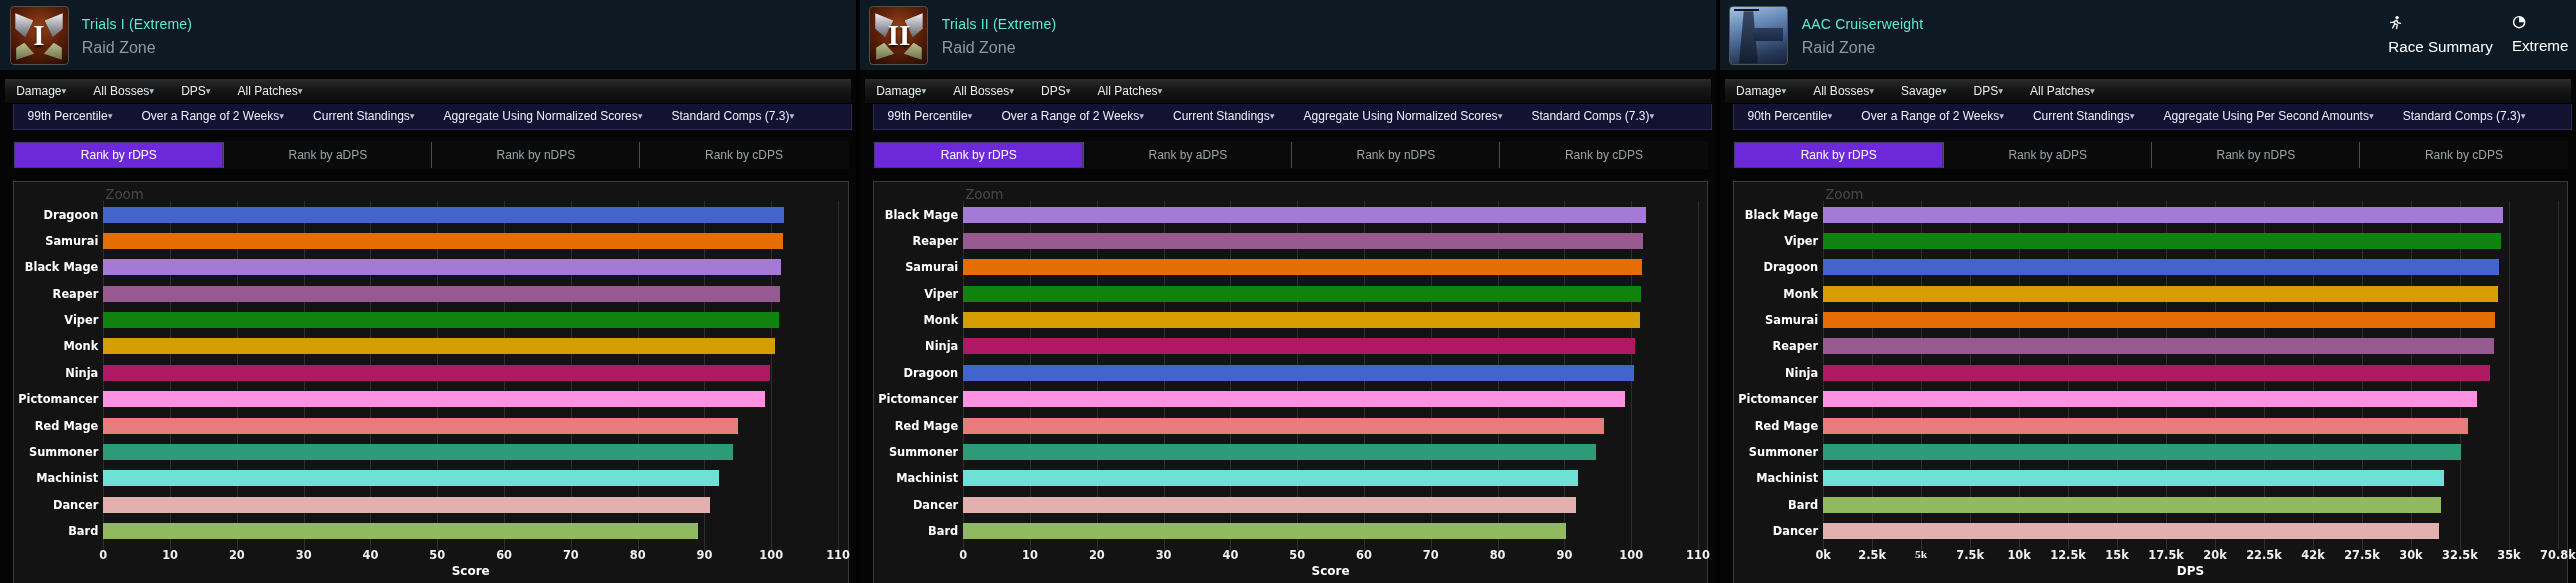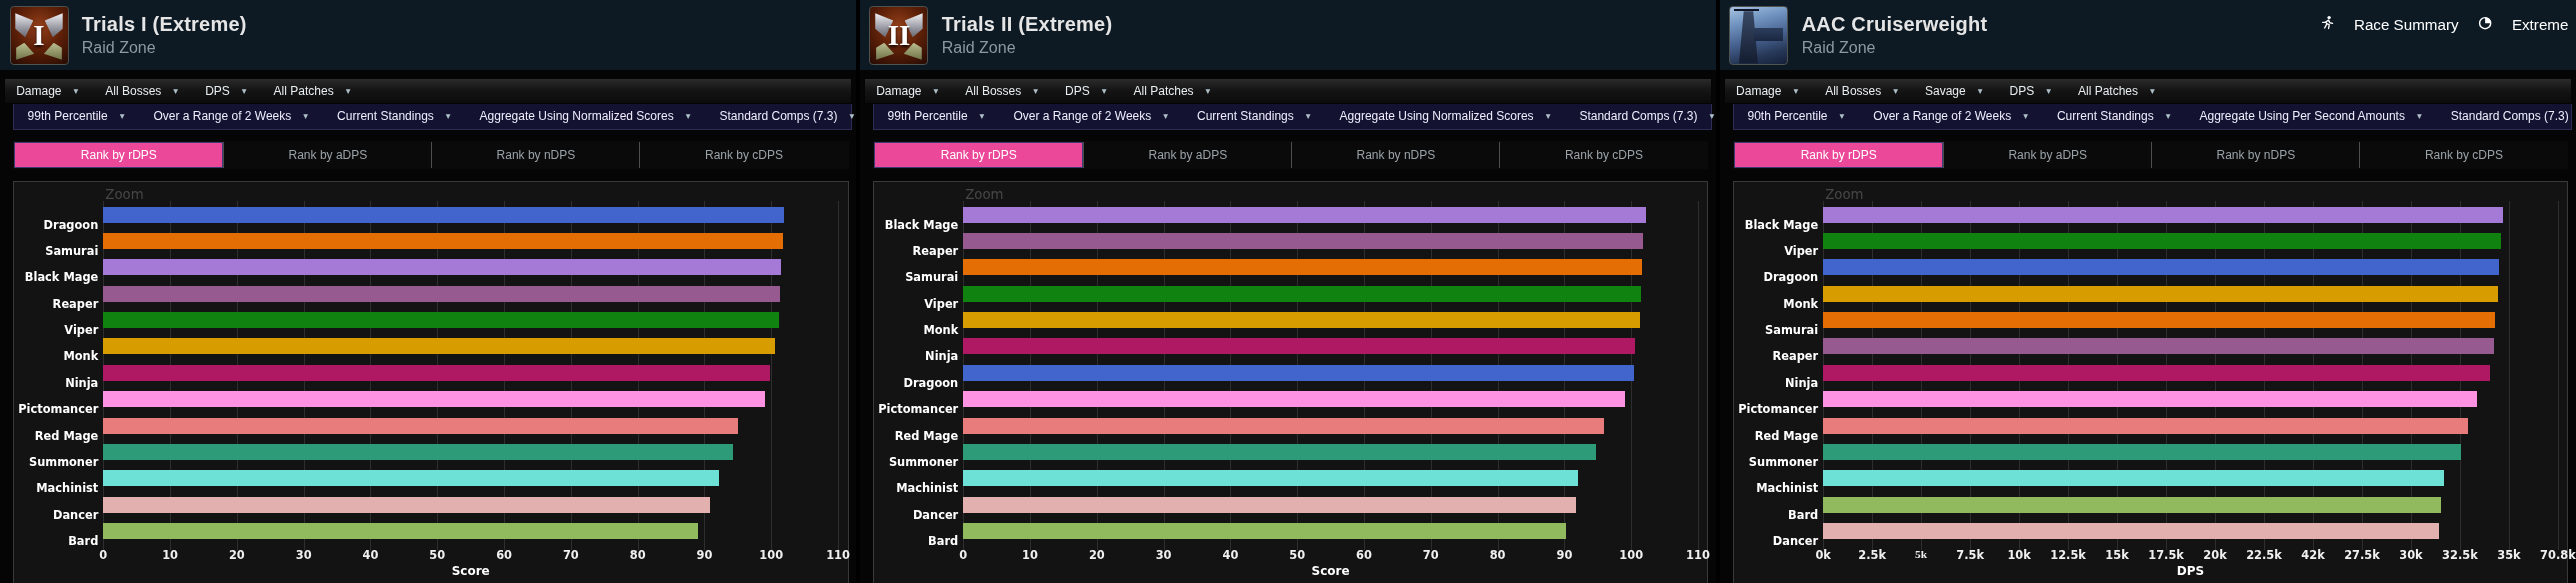--- a/index.html
+++ b/index.html
@@ -34,57 +34,57 @@
     font-family:"Liberation Serif", serif; font-weight:bold; font-size:29px; color:#fff;
     text-shadow:0 1.9px 2.9px rgba(0,0,0,.8); z-index:2;
   }
   .zone-icon.aac { background:linear-gradient(165deg,#a8c4e2 0%,#7396c2 25%,#46618f 55%,#263756 80%,#15203a 100%); }
   .zone-icon.aac .tower { position:absolute; left:8.6px; top:4.8px; width:19px; bottom:0;
     background:linear-gradient(180deg,#3a4a66,#131c30); clip-path:polygon(25% 0,75% 0,100% 100%,0 100%); }
   .zone-icon.aac .deck { position:absolute; right:4.8px; top:21px; width:29px; height:13.3px;
     background:linear-gradient(180deg,#2c3d5c,#1a2742); }
   .zone-icon.aac .crane { position:absolute; left:3.8px; top:2.9px; width:25px; height:1.9px; background:#0e1526; }
   .zone-titles { min-width:0; }
-  .zone-title { color:#e5e5e5; font-size:20px; font-weight:bold; line-height:25px; letter-spacing:0.2px; }
+  .zone-title { color:#5eead4; font-size:14px; font-weight:normal; line-height:25px; letter-spacing:0.2px; }
   .zone-subtitle { color:#8d99a1; font-size:16px; line-height:21px; }
   .header-actions { position:absolute; right:7.6px; top:15.2px; display:flex; gap:19px; }
-  .header-actions .action { display:flex; align-items:center; gap:20px; color:#fff;
-    font-size:15.2px; cursor:pointer; white-space:nowrap; }
+  .header-actions .action { display:flex; gap:5px; color:#fff;
+    font-size:15.2px; cursor:pointer; white-space:nowrap;flex-direction:column; }
 
   
   .filter-row { display:flex; align-items:center; }
   .filter-row.row1 {
     margin:7.6px 3.8px 0 3.8px; height:26px; padding:0 11.4px; gap:27px;
     background:linear-gradient(180deg,#2b2b2b 0%,#151515 45%,#0b0b0b 100%);
     border:1px solid #040404;
   }
   .filter-row.row2 {
     margin:0 3.8px 0 13.3px; height:26px; padding:0 13.3px; gap:29px;
     background:#131331; border:1px solid #2d2d55; border-top:none;
   }
-  .filter-btn { display:flex; align-items:center; gap:12px; color:#e8eef1;
+  .filter-btn { display:flex; align-items:center; gap:0; color:#e8eef1;
     font-size:12px; white-space:nowrap; cursor:pointer; }
   .filter-row.row2 .filter-btn { color:#eef; }
   .caret { color:#aebfc9; font-size:9.5px; line-height:1; }
 
   
   .tabs { margin:11.4px 7.6px 0 13.3px; height:28px; display:flex; border:1px solid #0a0a0a; }
   .tab { flex:1 1 0; display:flex; align-items:center; justify-content:center;
     background:#0a0a0a; color:#9aa3a8; font-size:12px; border-left:1px solid #4e4e4e;
     cursor:pointer; white-space:nowrap; }
   .tab:first-child { border-left:none; }
-  .tab.active { background:#ec4899; color:#fff; border:1px solid #3c3c72; }
+  .tab.active { background:#6d28d9; color:#fff; border:1px solid #3c3c72; }
 
   
   .chart-box { position:relative; margin:12.4px 7.6px 0 13.3px; height:402px;
     background:#131313; border:1px solid #3a3a3a; border-bottom:none;
     font-family:"DejaVu Sans", sans-serif; }
   .zoom-label { position:absolute; top:4.8px; left:91px; color:#474747; font-size:13.3px; }
   .cat-col { position:absolute; left:0; top:19px; width:84px; height:343px;
-    display:flex; flex-direction:column; justify-content:space-around; align-items:flex-end;margin-top:10px; }
+    display:flex; flex-direction:column; justify-content:space-around; align-items:flex-end; }
   .cat-label { color:#fff; font-size:11.4px; font-weight:bold; white-space:nowrap; }
   .plot-wrap { position:absolute; left:89px; right:9.5px; top:19px; height:343px; }
   .gridline { position:absolute; top:0; bottom:-5.7px; width:1px; background:#2e2e2e; }
   .bar-rows { position:absolute; inset:0; display:flex; flex-direction:column; justify-content:space-around; }
   .bar-row { display:flex; align-items:center; }
   .bar { height:16px; }
   .xaxis { position:absolute; left:89px; right:9.5px; top:366px; height:13.3px; }
   .x-tick { position:absolute; transform:translateX(-50%); color:#f0f0f0;
     font-size:11.4px; font-weight:bold; white-space:nowrap; }
   .x-axis-title { position:absolute; left:89px; right:9.5px; top:382px; text-align:center;

